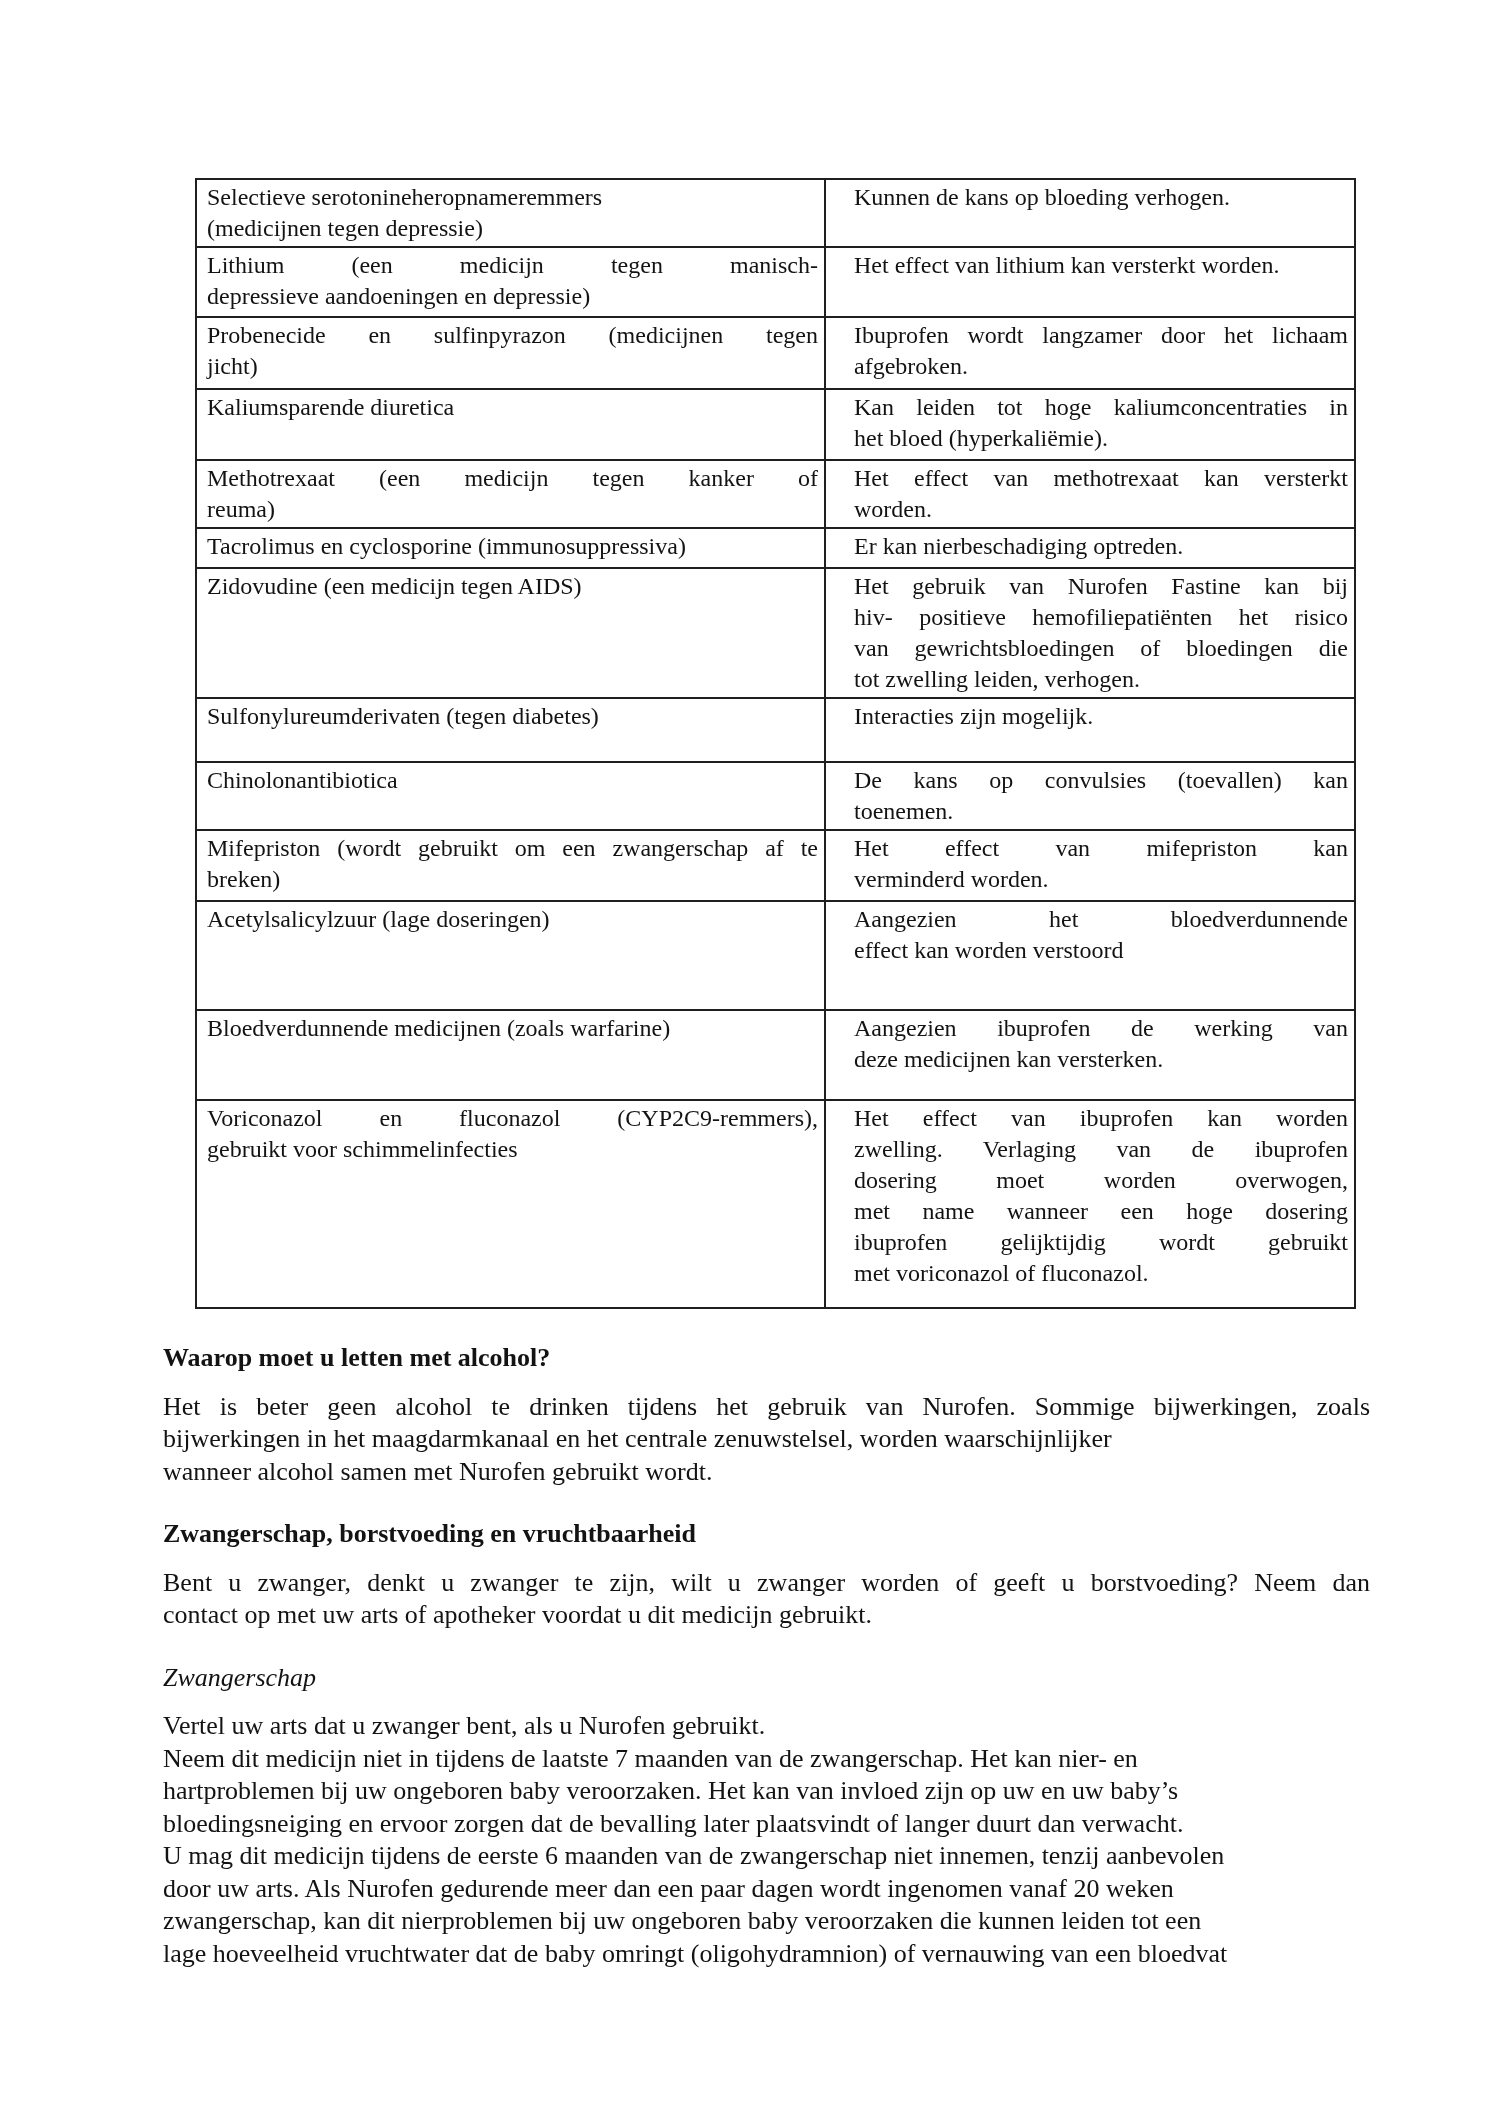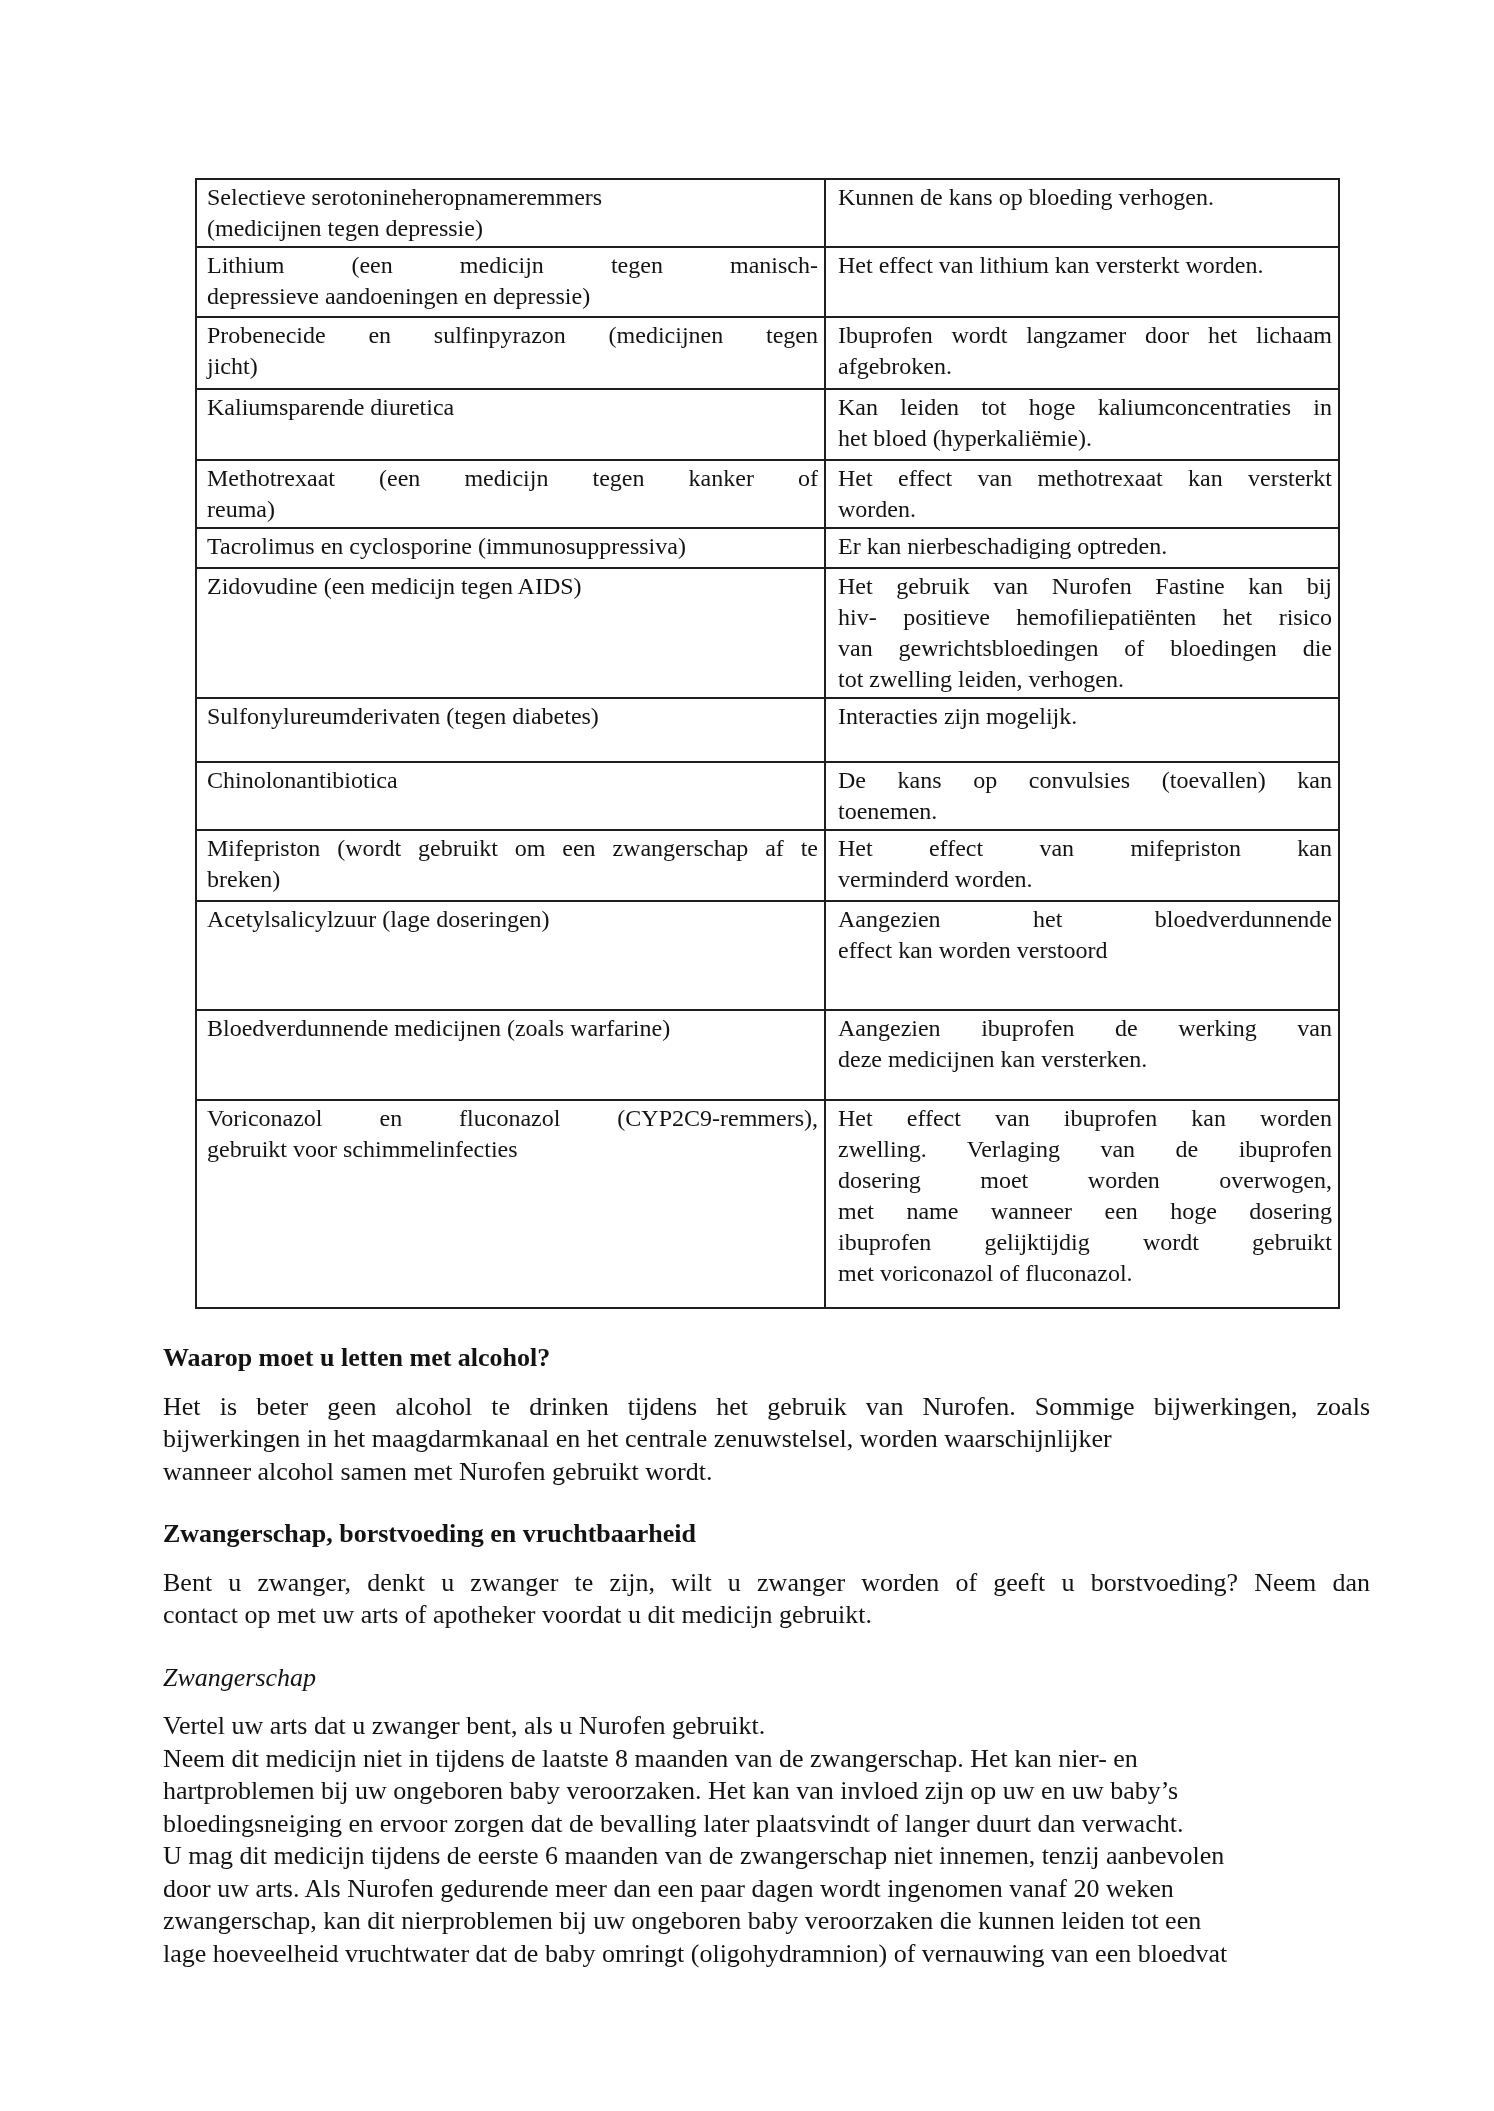--- a/index.html
+++ b/index.html
@@ -30,21 +30,21 @@
     font-size: 24px;
     line-height: 31px;
   }
   table.interactions td {
     border: 2px solid #1f1f1f;
     vertical-align: top;
     padding: 2px 6px 2px 10px;
     overflow: visible;
   }
   table.interactions td:first-child { width: 611px; }
-  table.interactions td:last-child  { width: 494px; padding-left: 12px; }
+  table.interactions td:last-child  { width: 494px; padding-left: 28px; }
 
   .ln { white-space: nowrap; font-family: Liberation Serif, serif; }
 
   
   table.interactions td .ln:not(:last-child) { text-align-last: justify; }
   
   table.interactions tr:first-child td:first-child .ln { text-align-last: auto; }
 
   
   table.interactions tr:nth-child(1)  { height: 65px; }
@@ -219,21 +219,21 @@
         <div class="ln">wanneer alcohol samen met Nurofen gebruikt wordt.</div>
       </div>
       <div class="block heading-bold">Zwangerschap, borstvoeding en vruchtbaarheid</div>
       <div class="block paragraph">
         <div class="ln">Bent u zwanger, denkt u zwanger te zijn, wilt u zwanger worden of geeft u borstvoeding? Neem dan</div>
         <div class="ln">contact op met uw arts of apotheker voordat u dit medicijn gebruikt.</div>
       </div>
       <div class="block heading-italic">Zwangerschap</div>
       <div class="block paragraph">
         <div class="ln">Vertel uw arts dat u zwanger bent, als u Nurofen gebruikt.</div>
-        <div class="ln">Neem dit medicijn niet in tijdens de laatste 8 maanden van de zwangerschap. Het kan nier- en</div>
+        <div class="ln">Neem dit medicijn niet in tijdens de laatste 7 maanden van de zwangerschap. Het kan nier- en</div>
         <div class="ln">hartproblemen bij uw ongeboren baby veroorzaken. Het kan van invloed zijn op uw en uw baby’s</div>
         <div class="ln">bloedingsneiging en ervoor zorgen dat de bevalling later plaatsvindt of langer duurt dan verwacht.</div>
         <div class="ln">U mag dit medicijn tijdens de eerste 6 maanden van de zwangerschap niet innemen, tenzij aanbevolen</div>
         <div class="ln">door uw arts. Als Nurofen gedurende meer dan een paar dagen wordt ingenomen vanaf 20 weken</div>
         <div class="ln">zwangerschap, kan dit nierproblemen bij uw ongeboren baby veroorzaken die kunnen leiden tot een</div>
         <div class="ln">lage hoeveelheid vruchtwater dat de baby omringt (oligohydramnion) of vernauwing van een bloedvat</div>
       </div>
     </div>
 </div>
 

